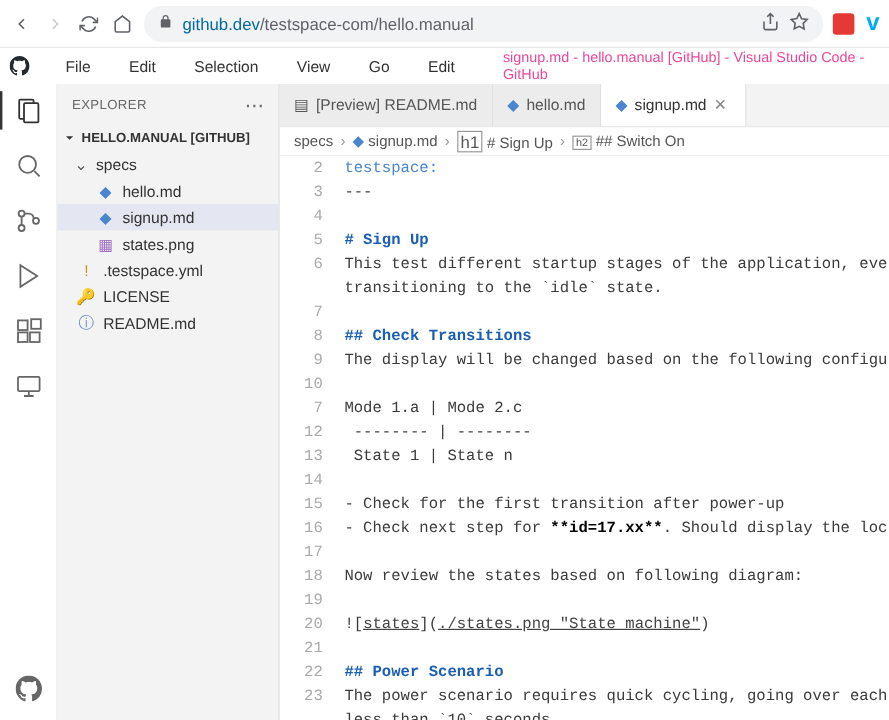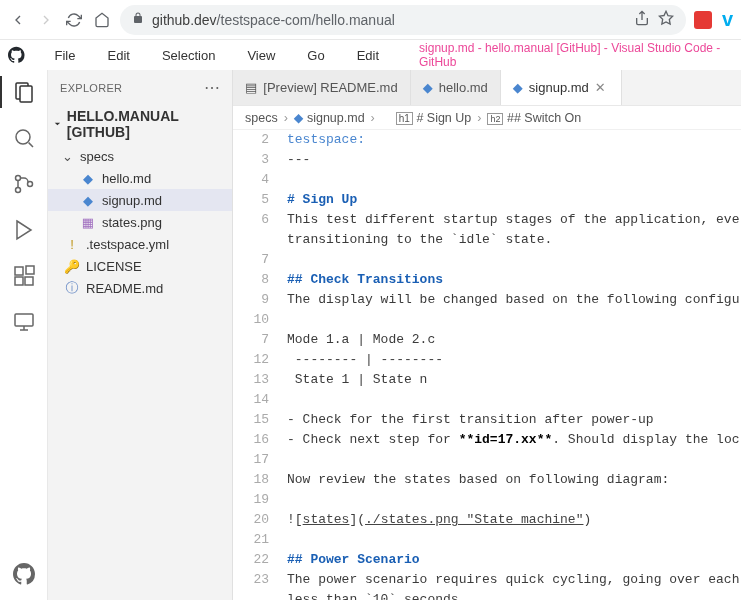--- a/index.html
+++ b/index.html
@@ -3,40 +3,40 @@
 <meta charset="utf-8">
 <style>
 * { margin: 0; padding: 0; box-sizing: border-box; }
 body { font-family: -apple-system, BlinkMacSystemFont, "Segoe UI", sans-serif; font-size: 13px; color: #333; width: 741px; height: 600px; overflow: hidden; background: #fff; }
 .browser-bar { display: flex; align-items: center; height: 40px; padding: 0 8px; gap: 8px; border-bottom: 1px solid #e8e8e8; }
 .nav-btn { width: 20px; height: 20px; display: flex; align-items: center; justify-content: center; color: #5f6368; cursor: pointer; }
 .nav-btn svg { width: 16px; height: 16px; }
 .addr-bar { flex: 1; display: flex; align-items: center; background: #f1f3f4; border-radius: 20px; height: 30px; padding: 0 12px; gap: 8px; color: #202124; }
 .addr-bar .lock { color: #5f6368; }
 .addr-url { flex: 1; font-size: 14px; color: #5f6368; }
-.addr-url .host { color: #404040; }
+.addr-url .host { color: #0369a1; }
 .right-icons { display: flex; align-items: center; gap: 10px; }
 .ext-red { width: 18px; height: 18px; background: #e53935; border-radius: 3px; }
 .ext-v { color: #00adef; font-weight: bold; font-size: 20px; }
 .menu-bar { display: flex; align-items: center; height: 30px; padding: 0 8px; gap: 16px; font-size: 13px; color: #333; }
 .menu-bar .gh-logo { width: 18px; height: 18px; margin-right: 6px; }
 .menu-bar .m-item { padding: 2px 8px; cursor: pointer; }
 .menu-bar .spacer { flex: 1; }
 .menu-bar .title { color: #ec4899; font-size: 12px; }
 .workbench { display: flex; height: calc(100% - 70px); }
 .activity-bar { width: 48px; background: #fff; border-right: 1px solid #e8e8e8; display: flex; flex-direction: column; align-items: center; padding-top: 8px; gap: 18px; }
 .activity-bar .act-btn { width: 28px; height: 28px; display: flex; align-items: center; justify-content: center; color: #666; cursor: pointer; position: relative; }
 .activity-bar .act-btn.active { color: #333; }
 .activity-bar .act-btn.active::before { content: ''; position: absolute; left: -10px; top: -2px; bottom: -2px; width: 2px; background: #333; }
 .activity-bar .act-bottom { margin-top: auto; margin-bottom: 12px; }
 .sidebar { width: 185px; background: #f3f3f3; border-right: 1px solid #e0e0e0; display: flex; flex-direction: column; font-size: 13px; }
 .sidebar-hdr { display: flex; align-items: center; justify-content: space-between; padding: 8px 12px; font-size: 11px; color: #666; }
 .sidebar-title { letter-spacing: 0.3px; }
 .sidebar-dots { font-size: 16px; cursor: pointer; }
-.folder-hdr { display: flex; align-items: center; gap: 4px; padding: 3px 4px; font-size: 14px; font-weight: 700; color: #333; cursor: pointer; }
+.folder-hdr { display: flex; align-items: center; gap: 4px; padding: 3px 4px; font-size: 11px; font-weight: 700; color: #333; cursor: pointer; }
 .tree { padding: 2px 0; }
 .tree-row { display: flex; align-items: center; height: 22px; padding-left: 14px; gap: 6px; cursor: pointer; }
 .tree-row.selected { background: #e4e6f1; }
 .tree-row .chev { width: 12px; color: #555; }
 .tree-row .file-ico { width: 16px; display: flex; justify-content: center; }
 .tree-row.nested { padding-left: 32px; }
 .tree-label { color: #333; }
 .editor-area { flex: 1; display: flex; flex-direction: column; overflow: hidden; }
 .tabs { display: flex; height: 36px; border-bottom: 1px solid #e8e8e8; background: #f3f3f3; }
 .tab { display: flex; align-items: center; gap: 6px; padding: 0 12px; border-right: 1px solid #e0e0e0; background: #ececec; cursor: pointer; font-size: 13px; color: #555; }
@@ -219,21 +219,21 @@
           <span class="file-ico fico-md">◆</span>
           <span>signup.md</span>
           <span class="close">✕</span>
         </div>
       </div>
     <div class="breadcrumb" id="breadcrumb">
         <span>specs</span>
         <span class="sep">›</span>
         <span><span class="fico-md">◆</span> signup.md</span>
         <span class="sep">›</span>
-        <span><span style="border:1px solid #999;font-size:10px;padding:0 2px;margin-left:15px;">h1</span> # Sign Up</span>
+        <span><span style="border:1px solid #999;font-size:14px;padding:0 2px;">h1</span> # Sign Up</span>
         <span class="sep">›</span>
         <span><span style="border:1px solid #999;font-size:9px;padding:0 2px;margin-top:12px;">h2</span> ## Switch On</span>
       </div>
     <div class="code-area">
       <div class="gutter" id="gutter">
           <div>2</div>
           <div>3</div>
           <div>4</div>
           <div>5</div>
           <div>6</div>

